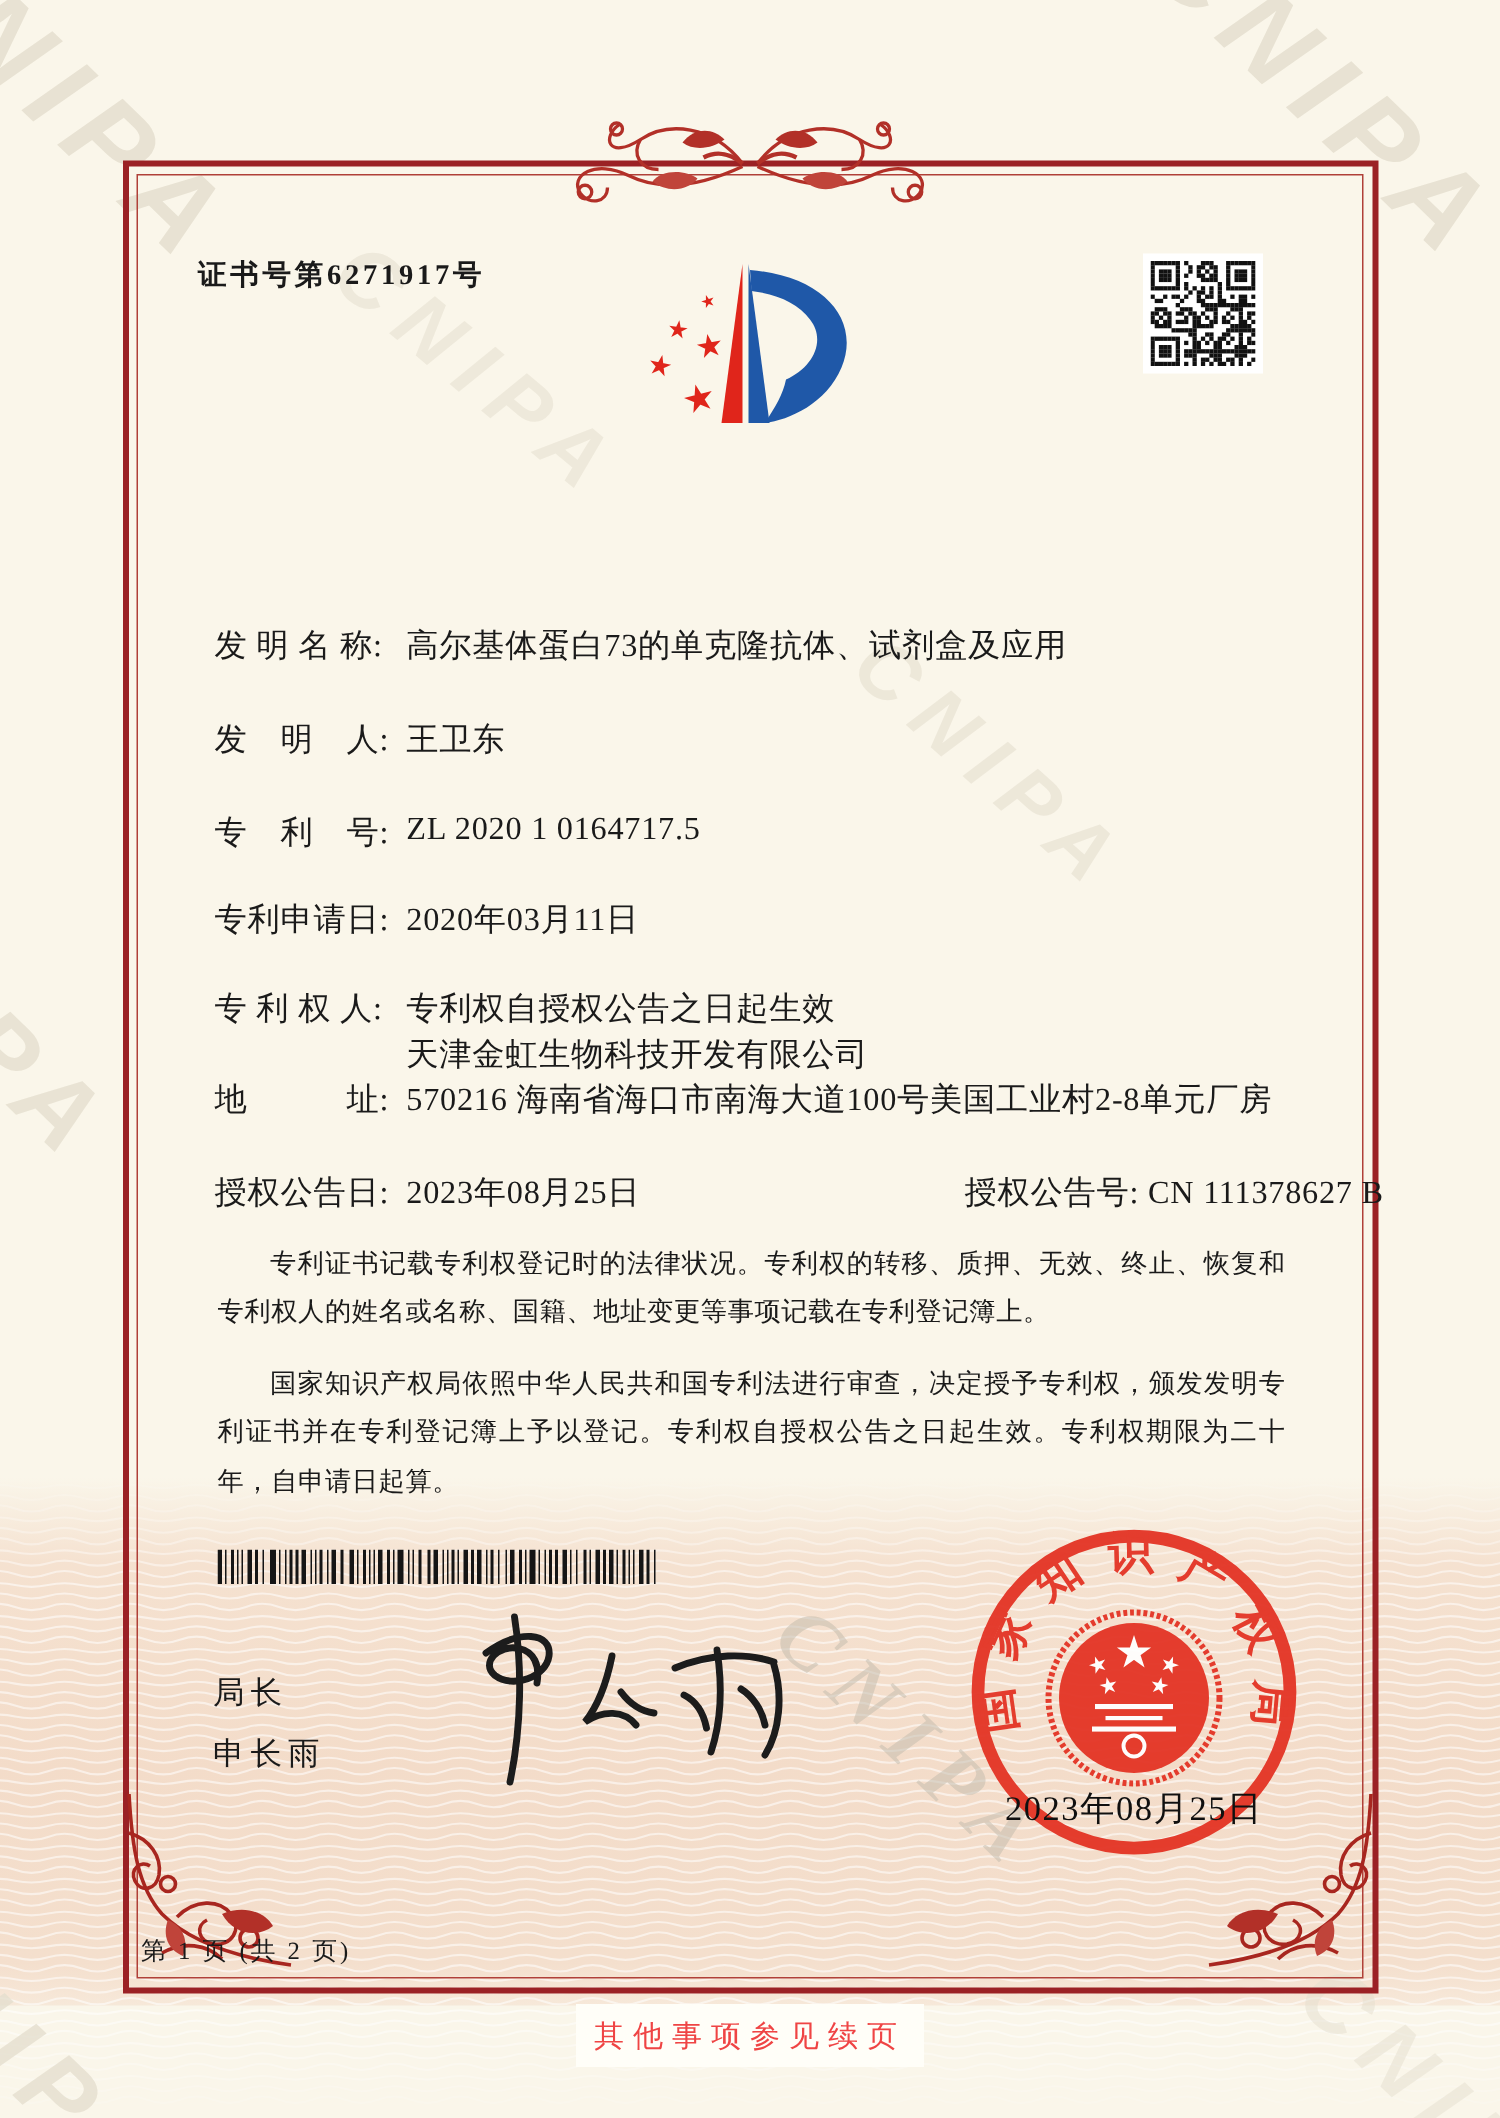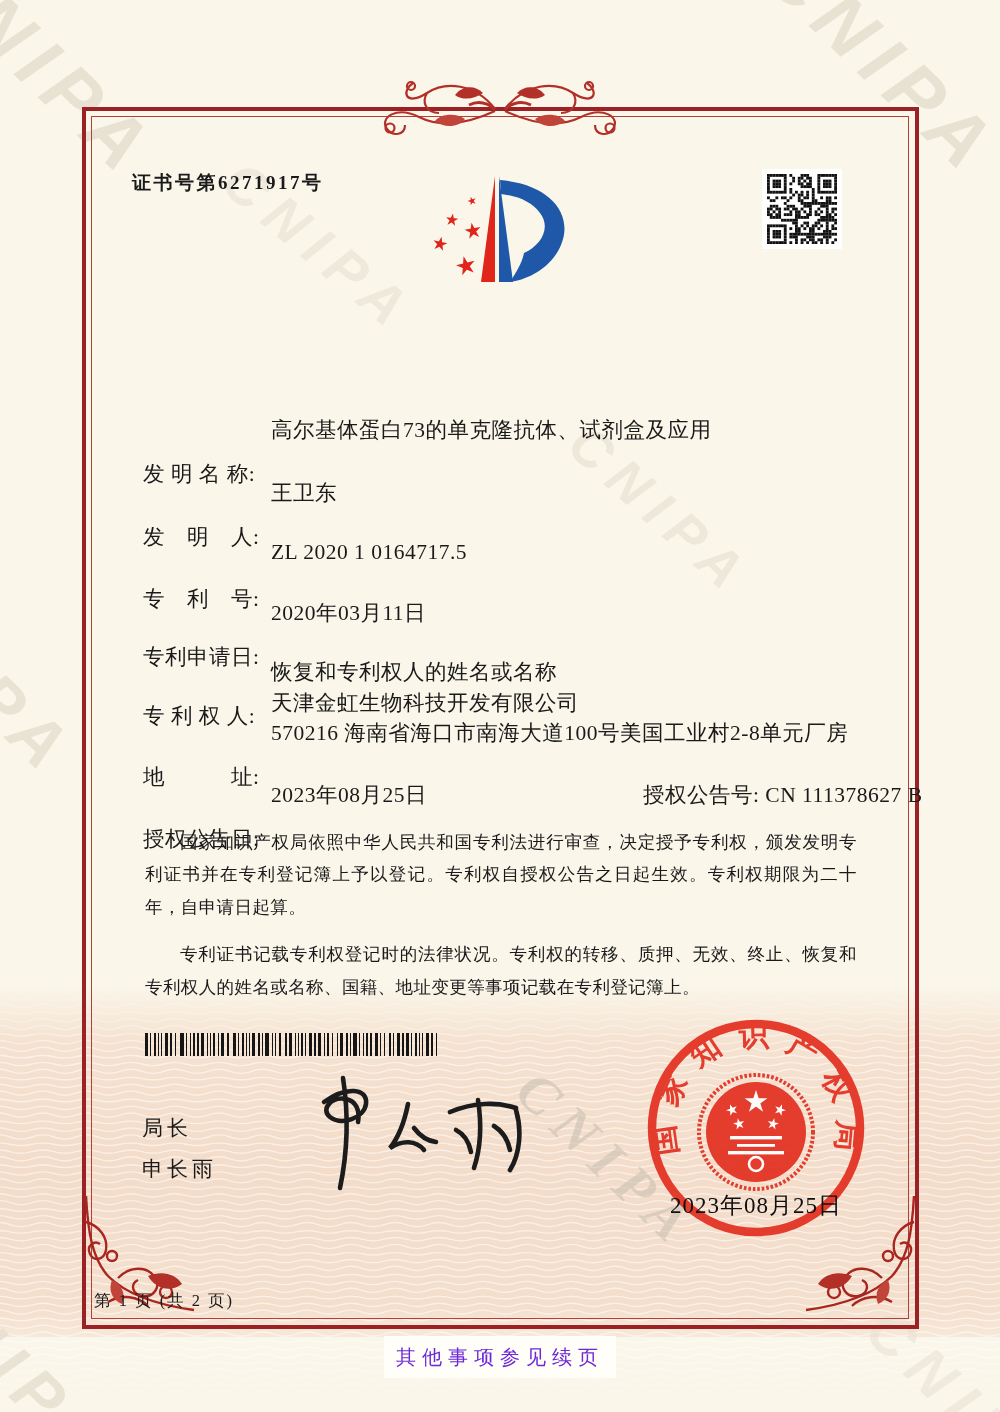--- a/index.html
+++ b/index.html
@@ -38,21 +38,21 @@
   
   .cert-no{position:absolute;left:132px;top:170px;font-size:19px;letter-spacing:2.5px;z-index:5;font-weight:bold;}
   .qr-wrap{position:absolute;left:762px;top:169px;width:80px;height:80px;background:#fff;
     z-index:5;display:flex;align-items:center;justify-content:center;}
   .logo-wrap{position:absolute;left:420px;top:170px;z-index:5;}
   .title{position:absolute;left:82px;top:292px;width:838px;text-align:center;
     font-size:46px;font-weight:bold;letter-spacing:16px;text-indent:16px;z-index:5;}
 
   
   .row{position:absolute;left:143px;z-index:5;font-size:21.5px;letter-spacing:.5px;}
-  .lbl{display:inline-block;min-width:122px;vertical-align:top;margin-top:44px;}
+  .lbl{display:inline-block;min-width:122px;vertical-align:top;}
   .val{display:inline-block;vertical-align:top;}
   .val2{display:block;}
   .row-address .val{width:582px;line-height:31px;}
   .row-patentee .val{line-height:31px;}
   .grant-no{position:absolute;left:472px;top:0;white-space:nowrap;margin-left:28px;}
 
   
   .legal{position:absolute;left:145px;top:826px;width:712px;z-index:5;}
   .legal p{margin:0 0 15px 0;font-size:17.5px;line-height:1.85;letter-spacing:.4px;
     text-indent:2em;text-align:justify;}
@@ -66,21 +66,21 @@
   .sig-wrap{position:absolute;left:288px;top:1072px;z-index:6;}
 
   .seal-wrap{position:absolute;left:640px;top:1012px;z-index:6;}
   .seal-date{position:absolute;left:640px;top:1190px;width:232px;text-align:center;
     font-size:23px;color:#101010;letter-spacing:1px;z-index:7;}
 
   .page-num{position:absolute;left:94px;top:1290px;width:838px;text-align:left;
     font-size:16.5px;letter-spacing:2px;z-index:5;}
   .cont-box{position:absolute;left:384px;top:1336px;width:232px;height:42px;background:#fffef8;
     display:flex;align-items:center;justify-content:center;z-index:5;}
-  .cont-box span{font-size:20px;letter-spacing:6px;color:#6d28d9;}
+  .cont-box span{font-size:20px;letter-spacing:6px;color:#ef4444;}
 </style>
 </head>
 <body>
 
 <div class="page">
 
   <div class="wm wm-a">CNIPA</div>
   <div class="wm wm-b">CNIPA</div>
   <div class="wm wm-c">CNIPA</div>
   <div class="wm wm-d">CNIPA</div>
@@ -549,35 +549,35 @@
   <div class="row" style="top:540px">
     <span class="lbl">专　利　号:</span>
     <span class="val">ZL 2020 1 0164717.5</span>
   </div>
   <div class="row" style="top:598px">
     <span class="lbl">专利申请日:</span>
     <span class="val">2020年03月11日</span>
   </div>
   <div class="row row-patentee" style="top:657px">
     <span class="lbl">专 利 权 人:</span>
-    <span class="val"><span class="val2">恢复和专利权人的姓名或名称</span><span class="val2">天津金虹生物科技开发有限公司</span></span>
+    <span class="val"><span class="val2">专利权自授权公告之日起生效</span><span class="val2">天津金虹生物科技开发有限公司</span></span>
   </div>
   <div class="row row-address" style="top:718px">
     <span class="lbl">地　　　址:</span>
     <span class="val">570216 海南省海口市南海大道100号美国工业村2-8单元厂房</span>
   </div>
   <div class="row" style="top:780px;width:770px">
     <span class="lbl">授权公告日:</span>
     <span class="val">2023年08月25日</span>
     <span class="grant-no"><span>授权公告号:</span>&nbsp;<span>CN 111378627 B</span></span>
   </div>
 
   <div class="legal">
+    <p>专利证书记载专利权登记时的法律状况。专利权的转移、质押、无效、终止、恢复和专利权人的姓名或名称、国籍、地址变更等事项记载在专利登记簿上。</p>
     <p>国家知识产权局依照中华人民共和国专利法进行审查，决定授予专利权，颁发发明专利证书并在专利登记簿上予以登记。专利权自授权公告之日起生效。专利权期限为二十年，自申请日起算。</p>
-    <p>专利证书记载专利权登记时的法律状况。专利权的转移、质押、无效、终止、恢复和专利权人的姓名或名称、国籍、地址变更等事项记载在专利登记簿上。</p>
   </div>
 
   <div id="barcode-wrap">
     <svg id="barcode" width="302" height="23">
         <rect x="0" y="0" width="3" height="23" fill="#151515"></rect>
         <rect x="5" y="0" width="1" height="23" fill="#151515"></rect>
         <rect x="9" y="0" width="2" height="23" fill="#151515"></rect>
         <rect x="13" y="0" width="1" height="23" fill="#151515"></rect>
         <rect x="16" y="0" width="1" height="23" fill="#151515"></rect>
         <rect x="20" y="0" width="3" height="23" fill="#151515"></rect>

